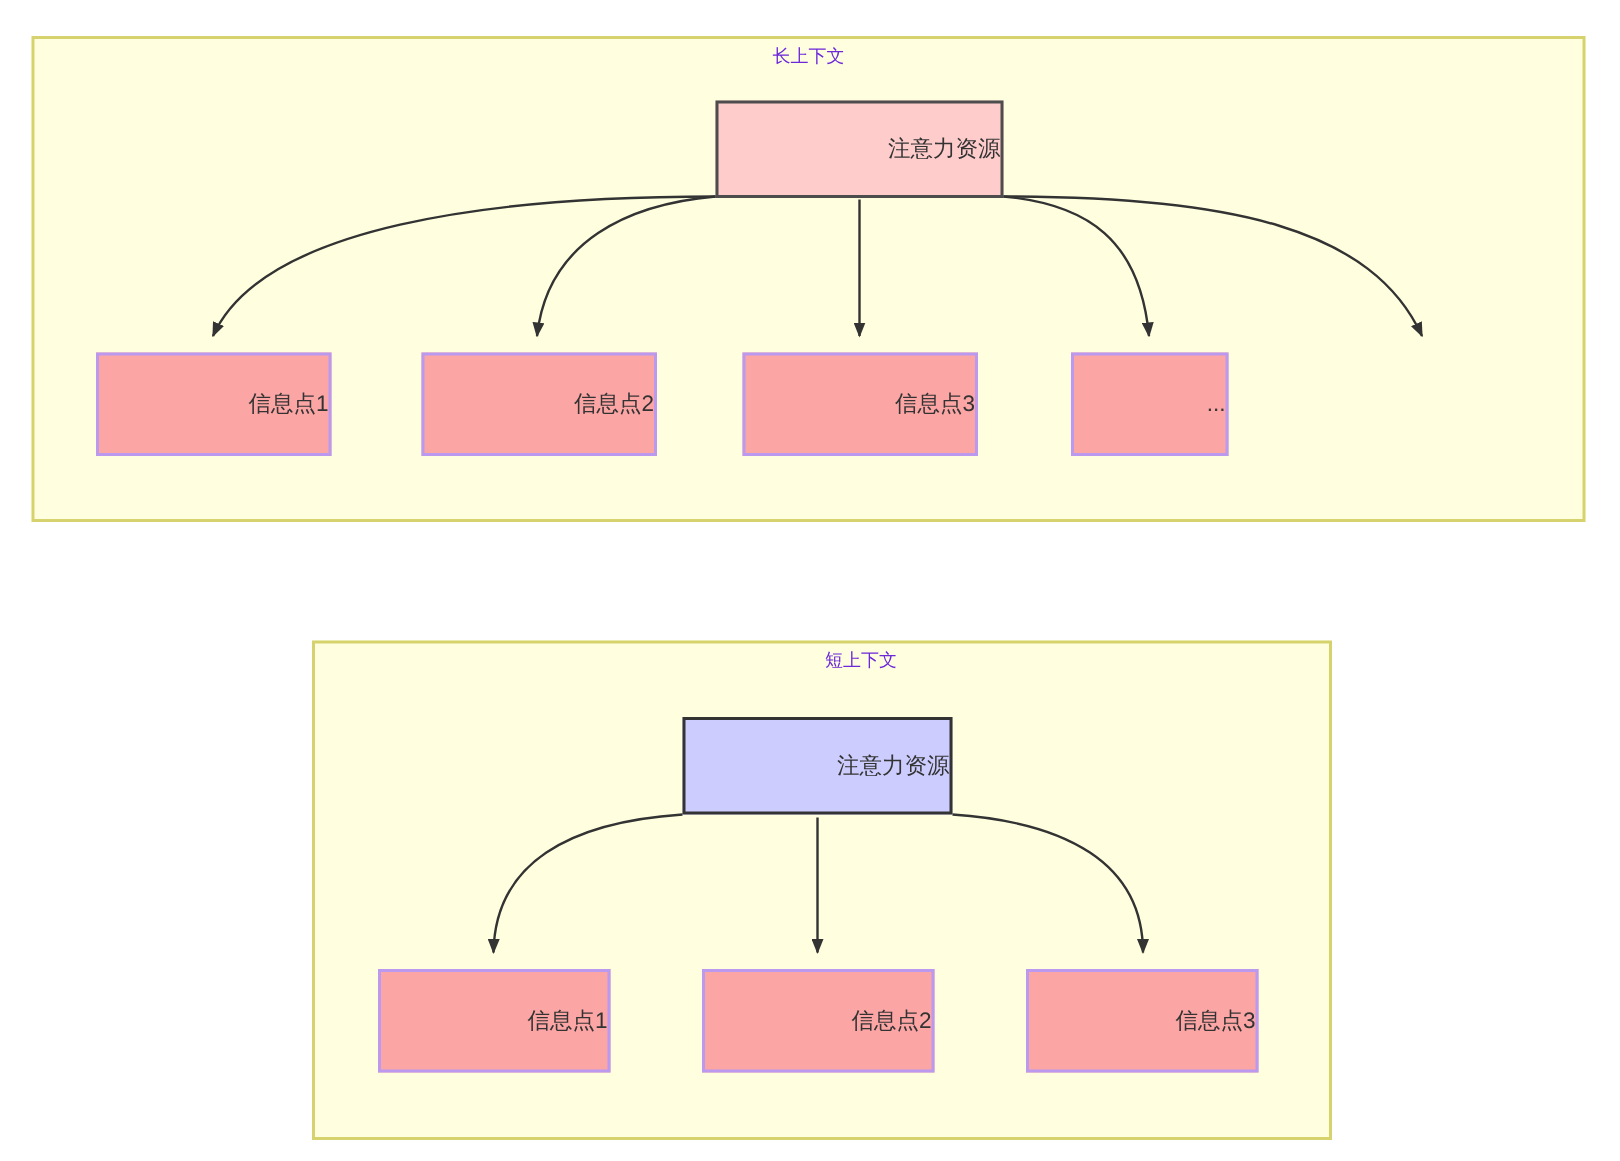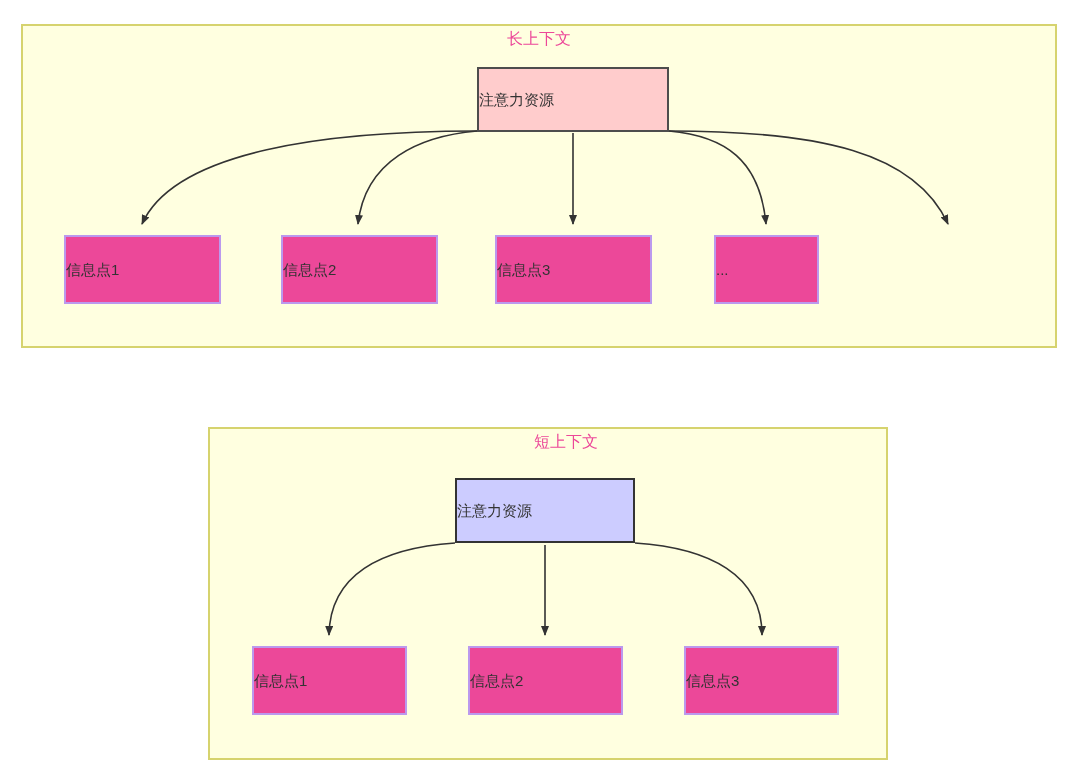--- a/index.html
+++ b/index.html
@@ -28,47 +28,47 @@
     pointer-events: none;
   }
   .group-box {
     position: absolute;
     box-sizing: border-box;
     background: #ffffe0;
     border: 2px solid #d6d36e;
   }
   .group-title {
     position: absolute;
-    font-size: 16px;
-    color: #ec4899;
+    font-size: 12px;
+    color: #6d28d9;
     text-align: center;
     white-space: nowrap;
     line-height: 1;
   }
   .node {
     position: absolute;
     box-sizing: border-box;
     display: flex;
     align-items: center;
-    justify-content: flex-start;
+    justify-content: flex-end;
     font-size: 15px;
     color: #333333;
     line-height: 1;
     white-space: nowrap;
   }
   .node-root-pink {
     background: #ffcccc;
     border: 2px solid #4d4d4d;
   }
   .node-root-blue {
     background: #ccccff;
     border: 2px solid #333333;
   }
   .node-leaf {
-    background: #ec4899;
+    background: #fca5a5;
     border: 2px solid #bb99ee;
   }
 </style>
 </head>
 <body>
 
 <div id="stage">
 
   <div class="group-box" style="left:21px; top:24px; width:1036px; height:324px;"></div>
   <div class="group-title" style="left:489px; top:31px; width:100px;">长上下文</div>

